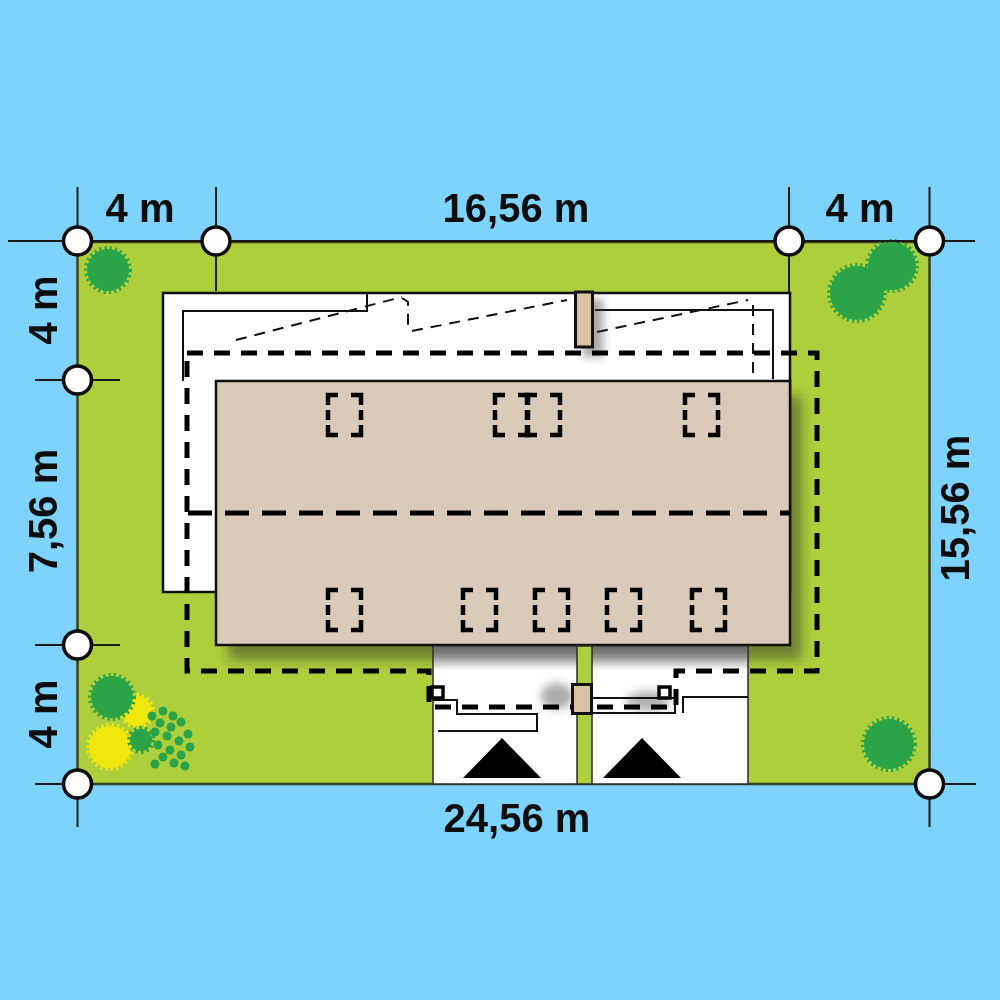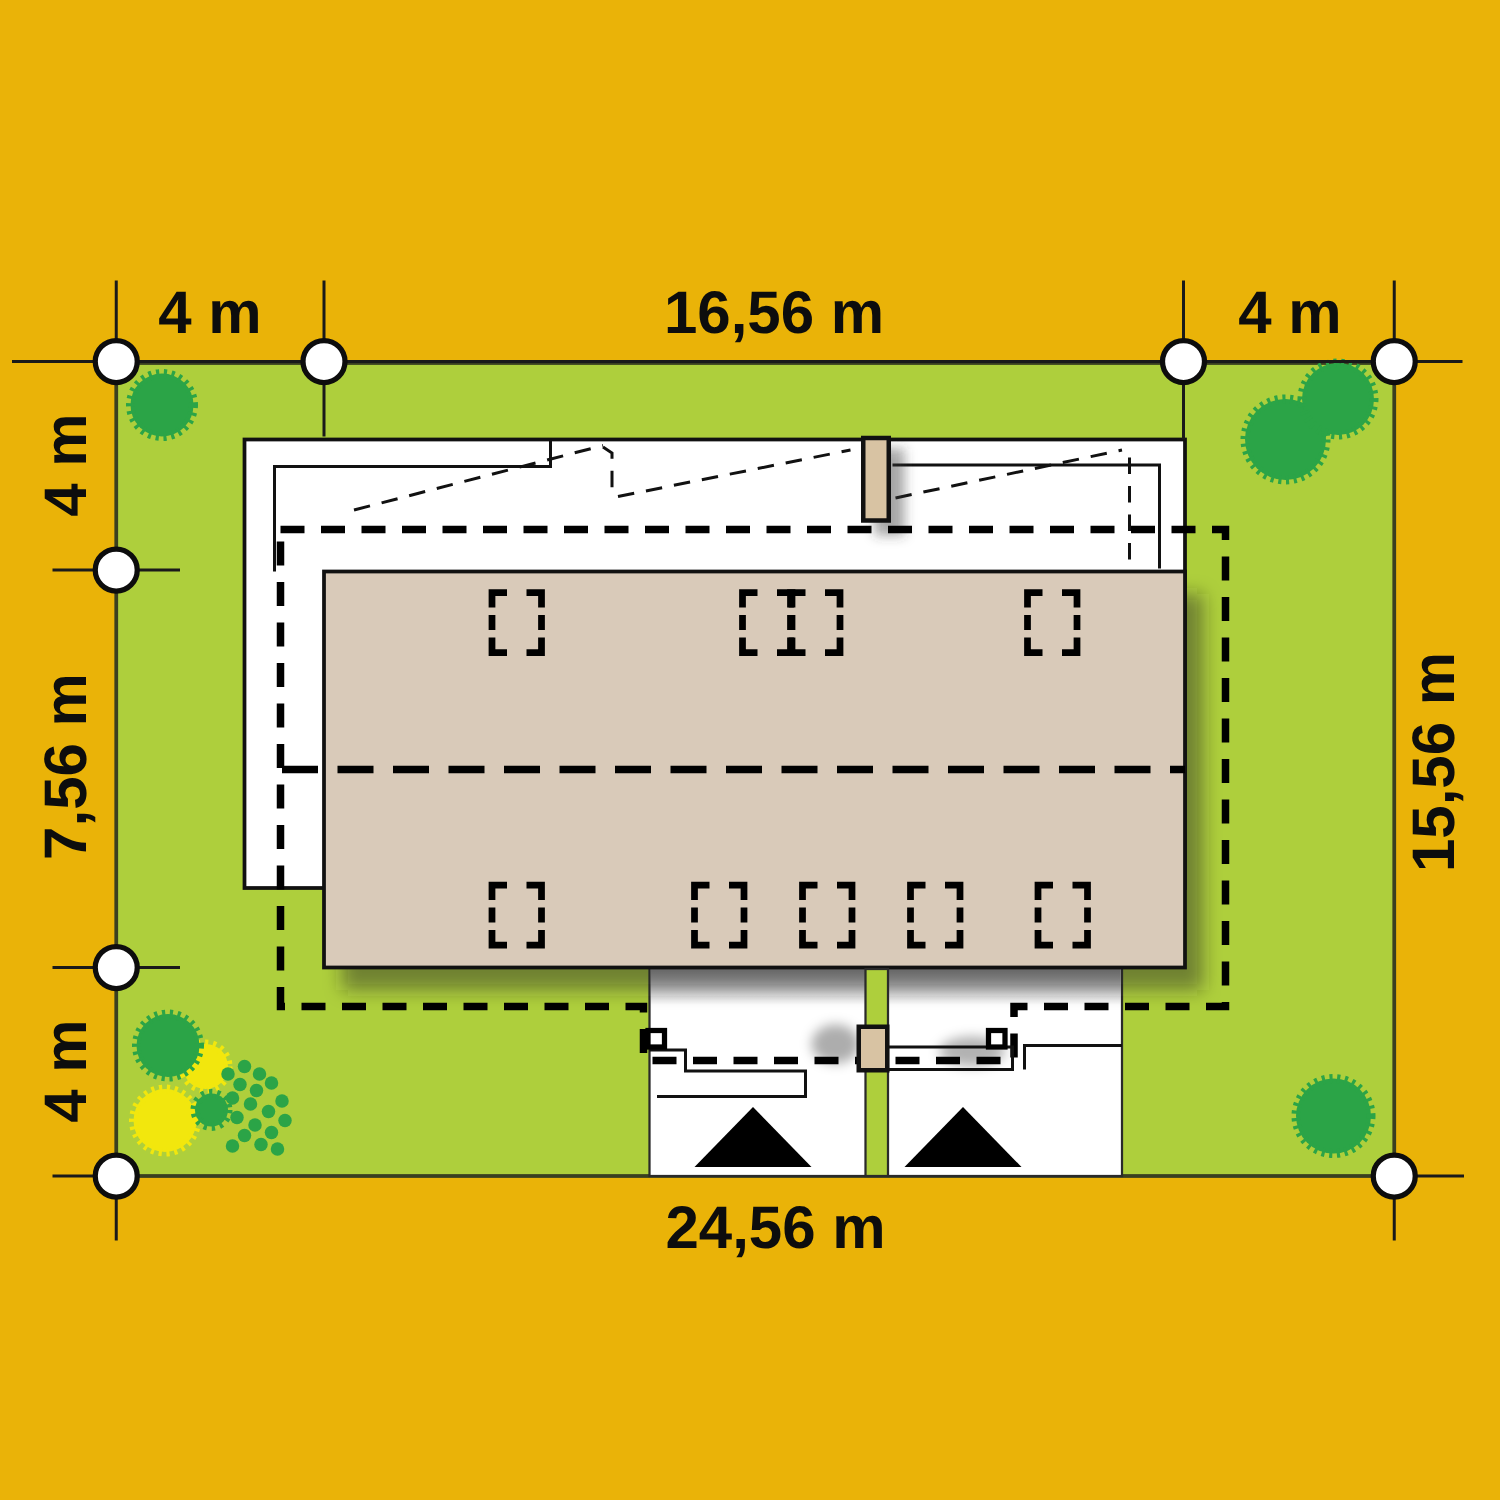--- a/index.html
+++ b/index.html
@@ -1,16 +1,16 @@
 <!DOCTYPE html>
 <html><head>
 <meta charset="utf-8">
 <style>
   html,body{margin:0;padding:0;background:#fff;}
-  .canvas{position:relative;width:1000px;height:1000px;background:#eab308;overflow:hidden;}
+  .canvas{position:relative;width:1000px;height:1000px;background:#7dd3fc;overflow:hidden;}
   svg{display:block;}
   .dim-text{font-family:"Liberation Sans",sans-serif;font-weight:bold;font-size:40px;fill:#0d0d0d;text-anchor:middle;}
   .dimline{stroke:#1a1a1a;stroke-width:2;fill:none;}
   .marker{fill:#ffffff;stroke:#0d0d0d;stroke-width:3.5;}
   .plot{stroke:#3a3f20;stroke-width:2.5;}
   .house{fill:#ffffff;stroke:#111;stroke-width:2.5;}
   .wall{stroke:#111;stroke-width:2;fill:none;}
   .diag{stroke:#111;stroke-width:2;fill:none;stroke-dasharray:11 8;}
   .envelope{stroke:#000;stroke-width:5;fill:none;stroke-dasharray:16 11;}
   .ridge{stroke:#000;stroke-width:5;fill:none;stroke-dasharray:24 13;}

